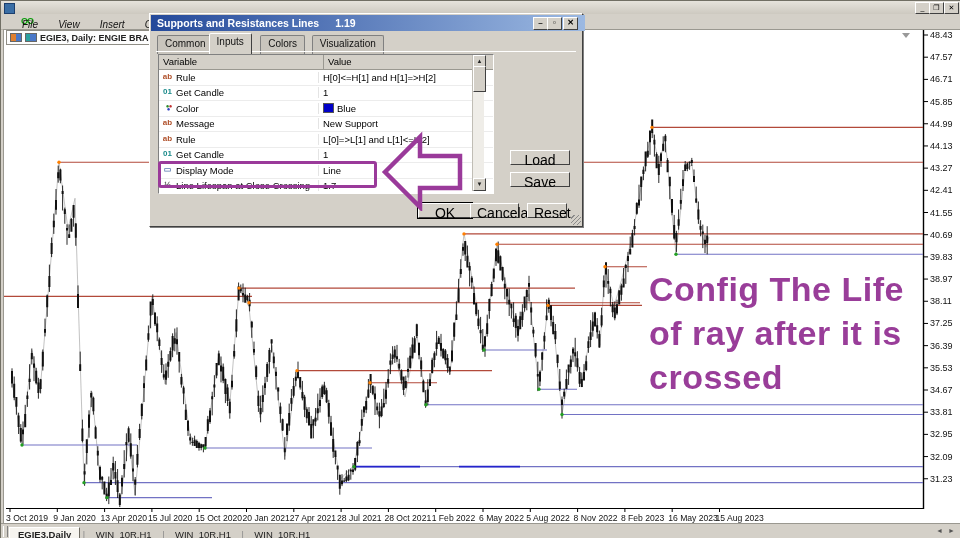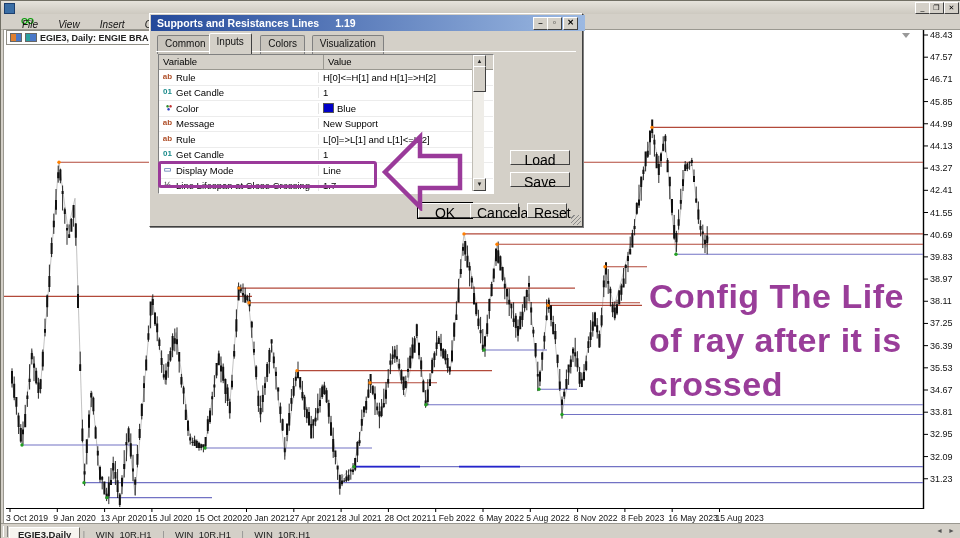--- a/index.html
+++ b/index.html
@@ -60,21 +60,21 @@
   .btn{background:#d4d0c8;border:1px solid;border-color:#fff #404040 #404040 #fff;
     font-size:14px;text-align:center;color:#000;}
   .btn.default{outline:1px solid #000;}
   #resize-grip{right:1px;bottom:1px;width:10px;height:10px;
     background:repeating-linear-gradient(135deg,#d4d0c8 0 2px,#8a8a8a 2px 3px);}
 
   
   #row-highlight{left:157px;top:160px;width:213px;height:21px;border:3px solid #9a3a9a;
     border-radius:3px;background:transparent;z-index:40;}
   #arrow-svg{left:375px;top:125px;z-index:41;}
-  #annotation{left:648px;top:273px;width:290px;z-index:5;color:#993d99;font-weight:bold;
+  #annotation{left:648px;top:266px;width:290px;z-index:5;color:#993d99;font-weight:bold;
     font-size:34px;line-height:44px;letter-spacing:0.5px;}
 
   
   #bottombar{left:0;top:522px;width:960px;height:16px;background:#d4d0c8;border-top:1px solid #9a9890;}
   #grip{left:2px;top:2px;width:3px;height:11px;border-left:1px solid #fff;border-right:1px solid #808080;}
   .btab{top:1px;height:13px;font-size:9.5px;padding:1px 8px 0 8px;color:#222;}
   .btab.active{background:#f6f4ef;border:1px solid;border-color:#fff #6e6b62 #6e6b62 #fff;font-weight:bold;}
   .btab-sep{top:2px;color:#888;font-size:9px;}
   .bscroll{top:3px;font-size:7px;color:#555;}
 </style>

